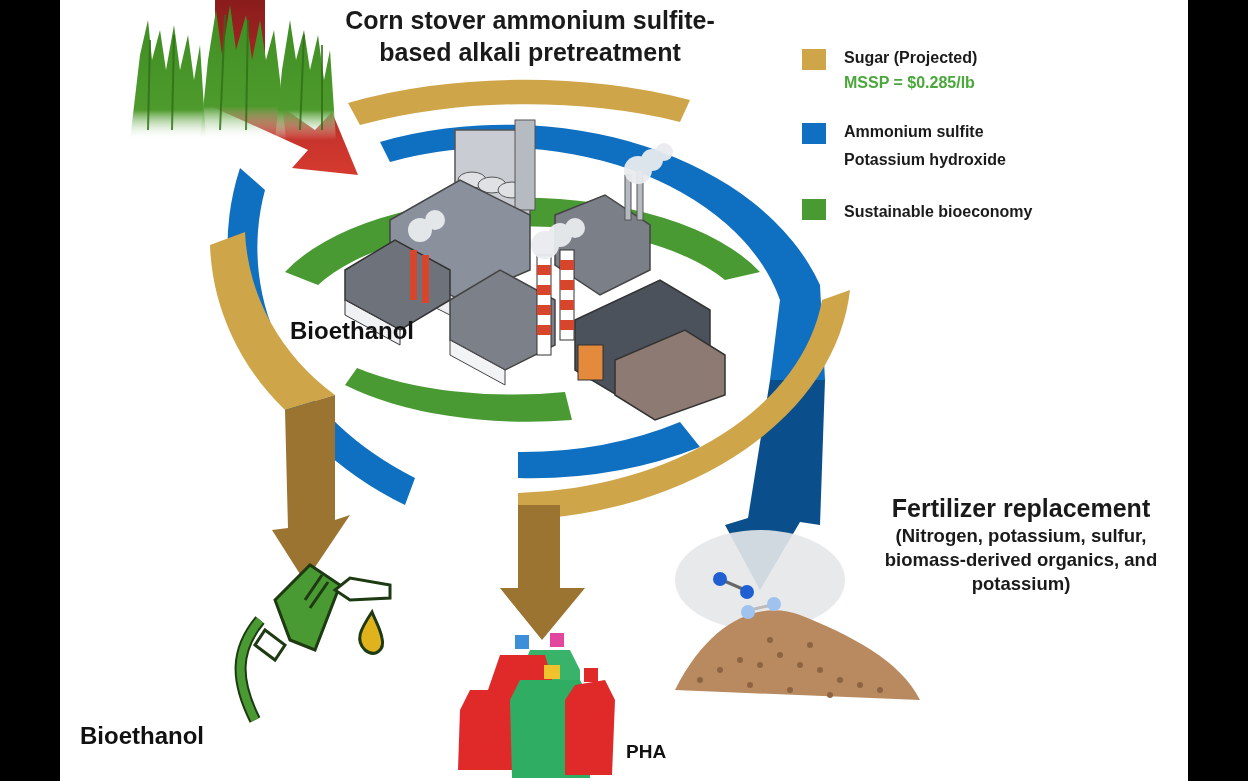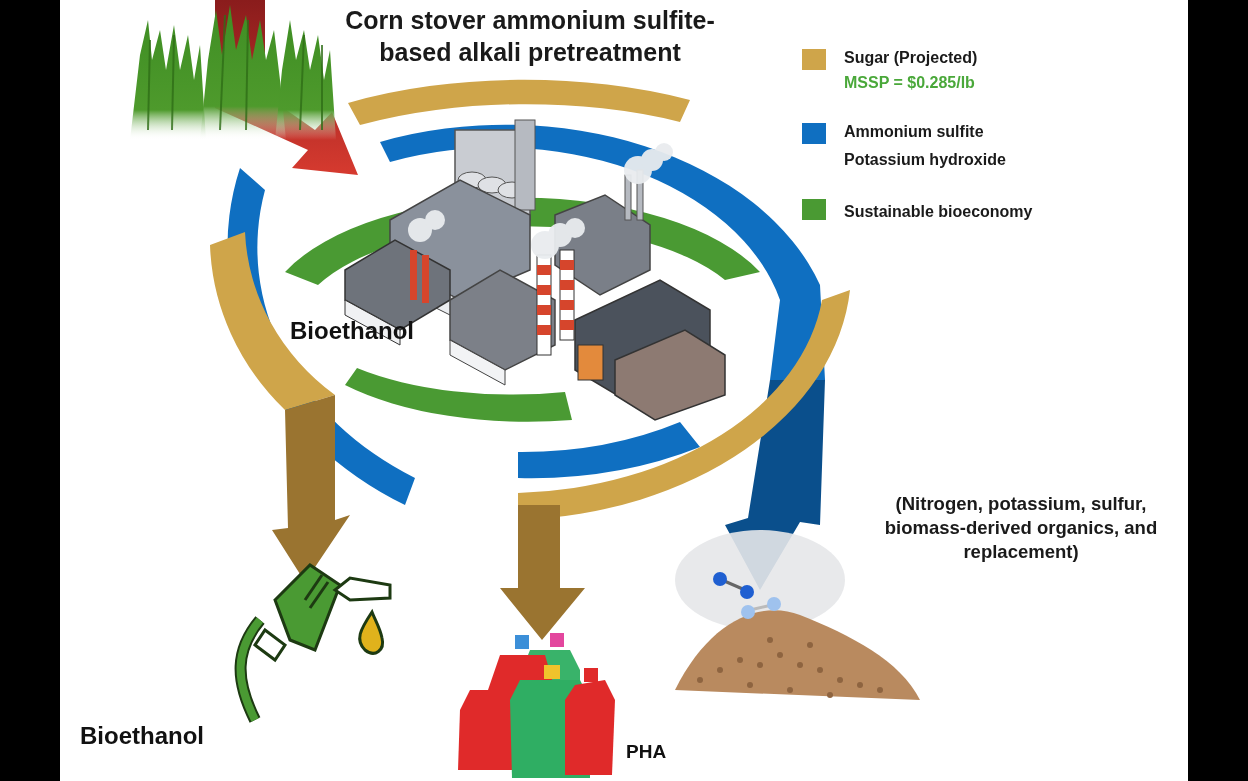--- a/index.html
+++ b/index.html
@@ -198,17 +198,18 @@
       <div class="swatch" style="top:5px;background:#4a9a33;"></div>
       <div class="legend-text" style="top:4px;">Sustainable bioeconomy</div>
     </div>
   </div>
 
   <div class="label" style="left:230px;top:317px;font-size:24px;">Bioethanol</div>
   <div class="label" style="left:20px;top:722px;font-size:24px;">Bioethanol</div>
   <div class="label" style="left:566px;top:741px;font-size:19px;">PHA</div>
 
   <div class="fert">
+    <div class="h">Fertilizer replacement</div>
     <div class="s">(Nitrogen, potassium, sulfur,</div>
     <div class="s">biomass-derived organics, and</div>
-    <div class="s">replacement)</div>
+    <div class="s">potassium)</div>
   </div>
 </div>
 
 </body></html>

